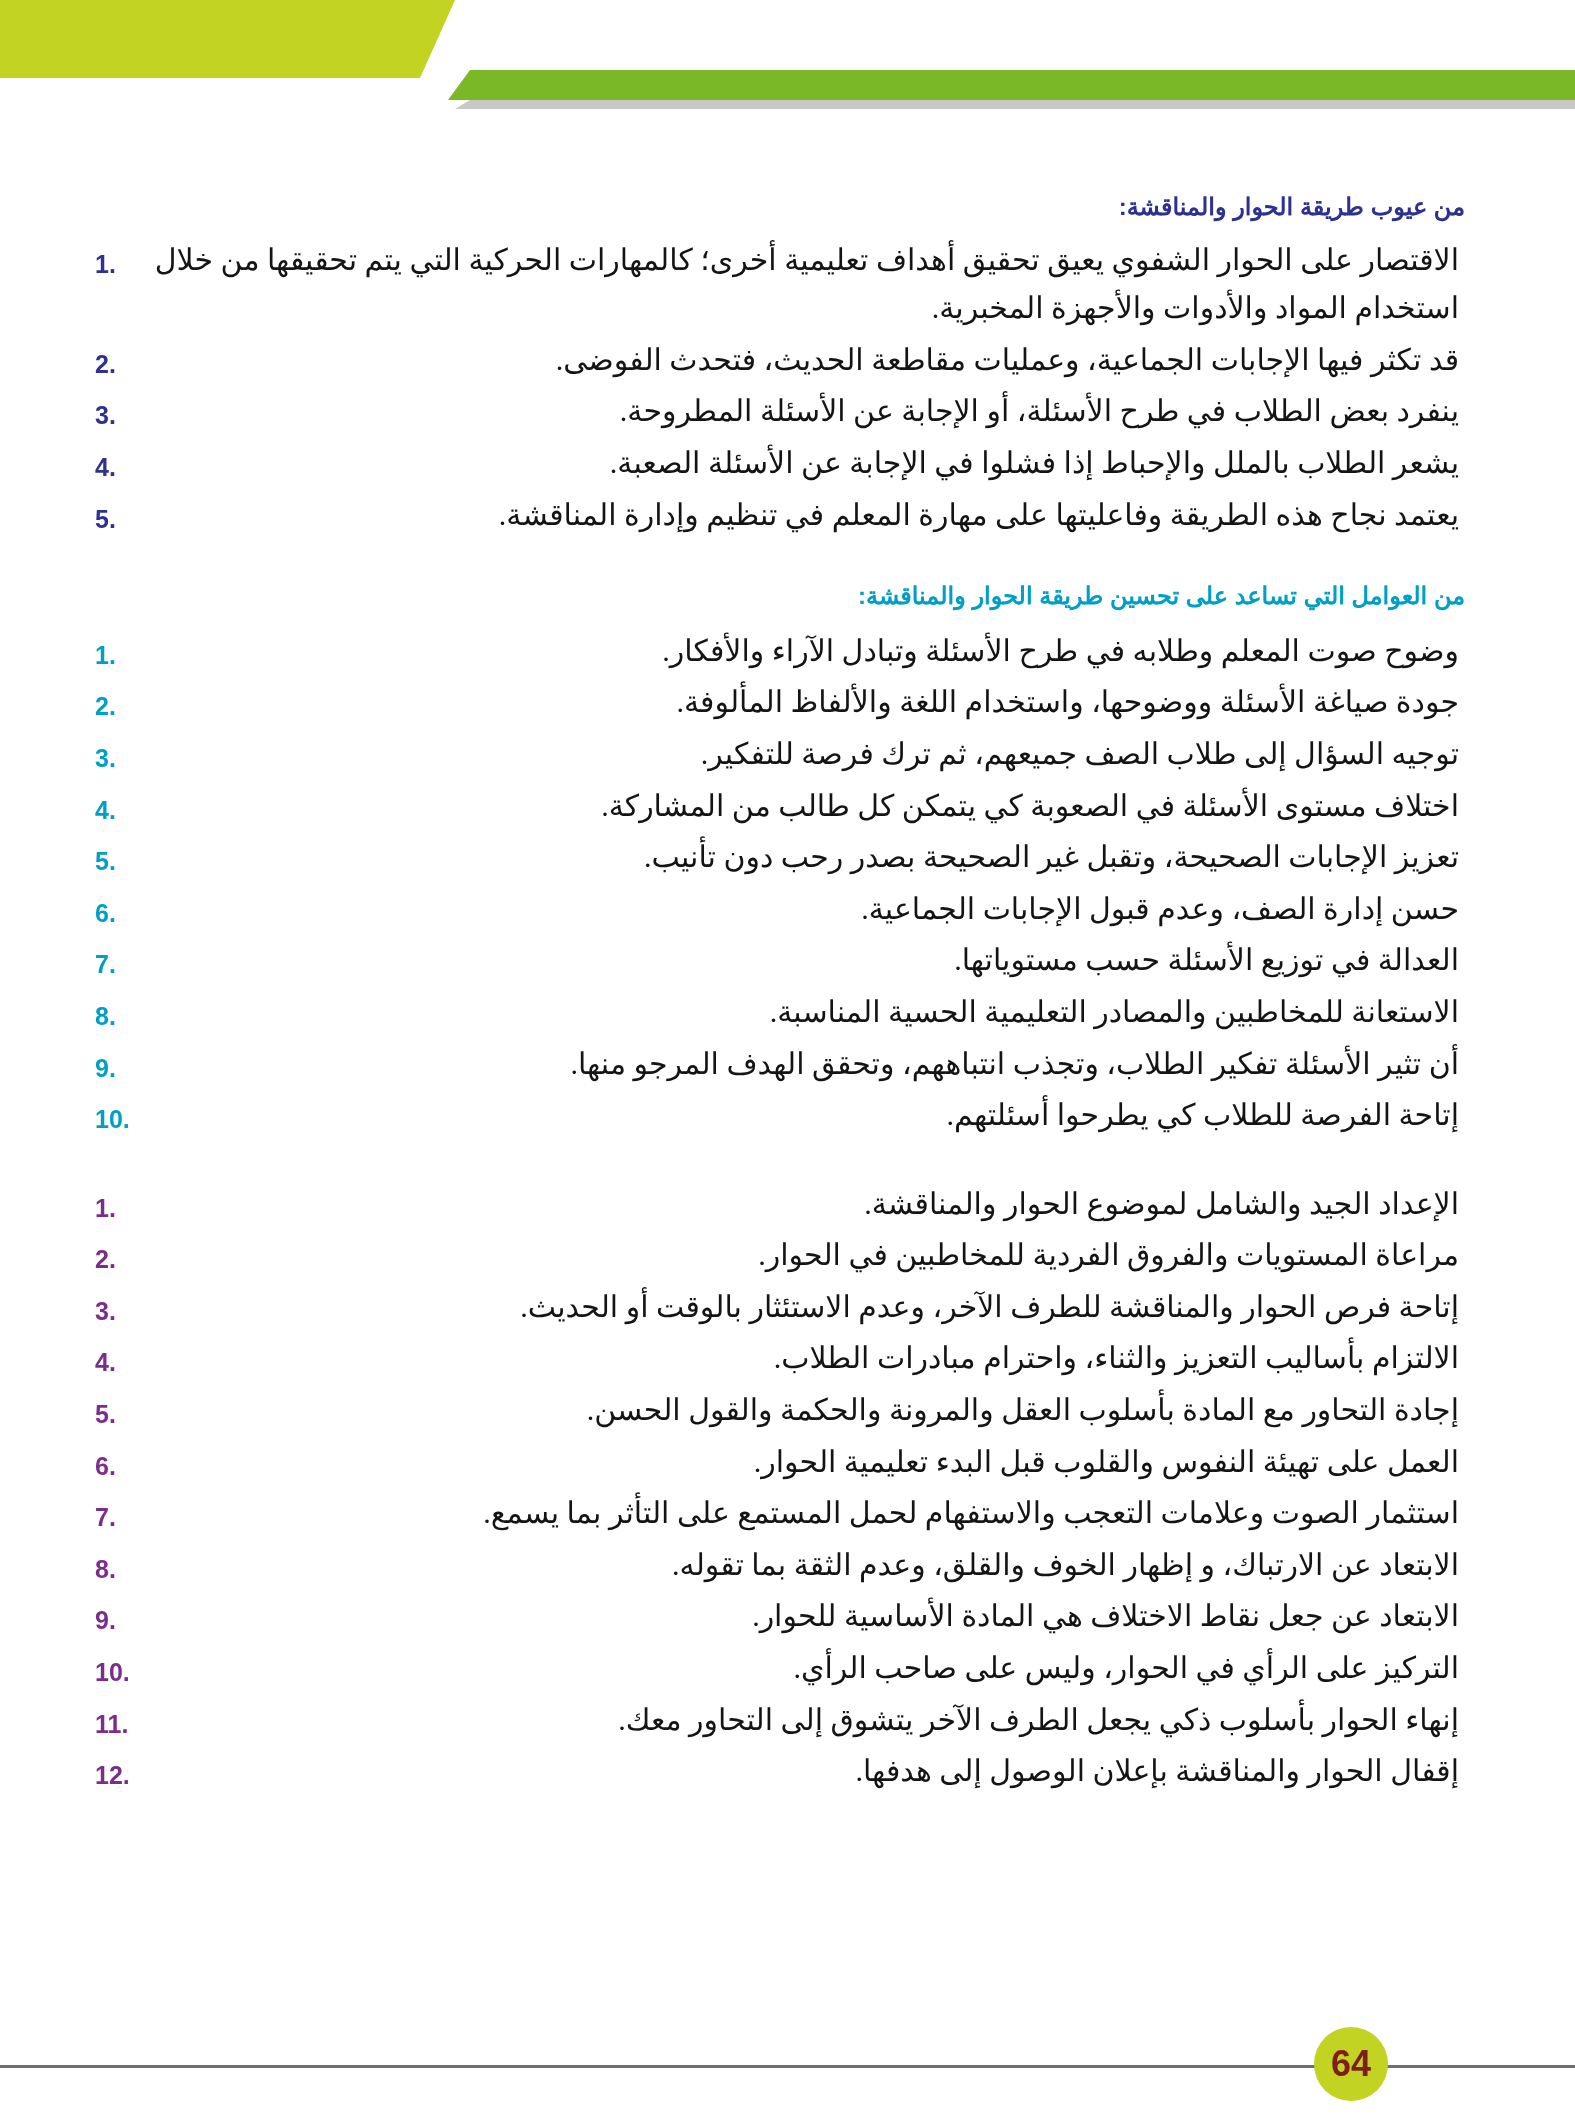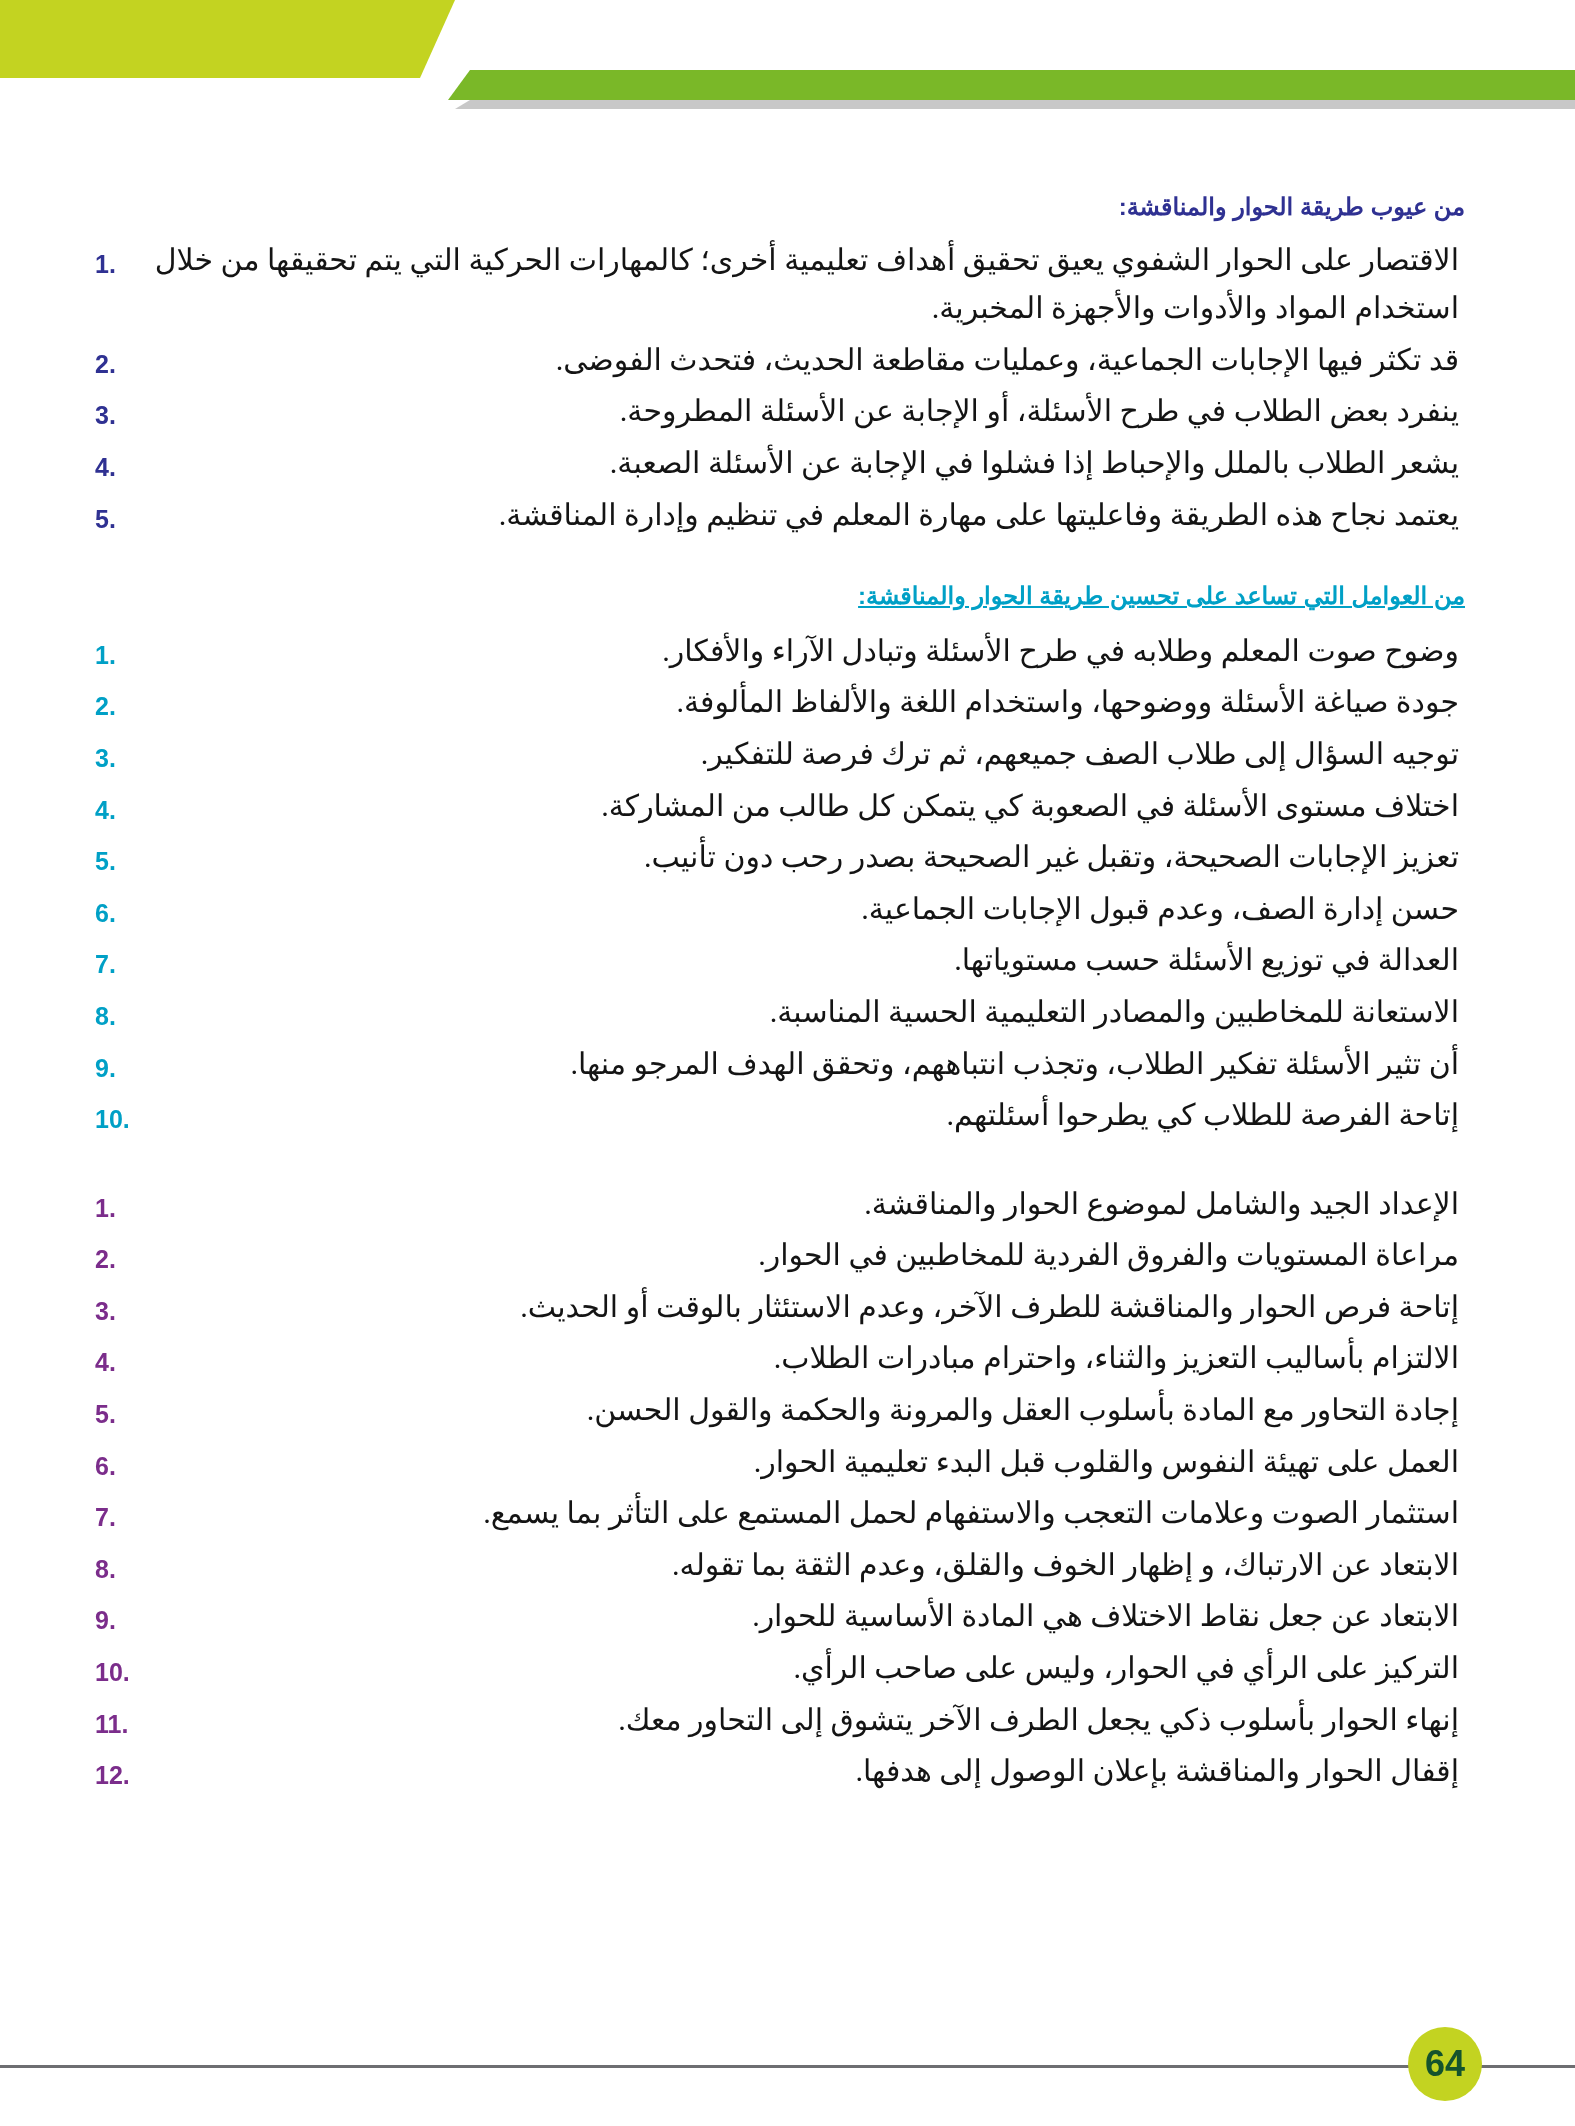--- a/index.html
+++ b/index.html
@@ -95,21 +95,20 @@
   .section-title {
     font-family: "Liberation Sans", sans-serif;
     font-weight: bold;
     font-size: 24px;
     color: #2f3192;
     margin: 0 0 12px 0;
     line-height: 1.4;
   }
   .section-title.cyan {
     color: #00a0c6;
-    text-decoration: underline;
   }
   .section-title.purple {
     color: #7b2d8b;
   }
 
   ol.list {
     list-style: none;
     margin: 0;
     padding: 0;
   }
@@ -164,27 +163,27 @@
   .footer-rule {
     position: absolute;
     left: 0;
     bottom: 58px;
     width: 1575px;
     height: 3px;
     background: #6d6e71;
   }
   .page-number {
     position: absolute;
-    left: 1408px;
+    left: 1314px;
     bottom: 25px;
     width: 74px;
     height: 74px;
     border-radius: 50%;
     background: #c3d321;
-    color: #14532d;
+    color: #7f1d1d;
     font-family: "Liberation Sans", sans-serif;
     font-weight: bold;
     font-size: 36px;
     display: flex;
     align-items: center;
     justify-content: center;
   }
 </style>
 </head>
 <body>

